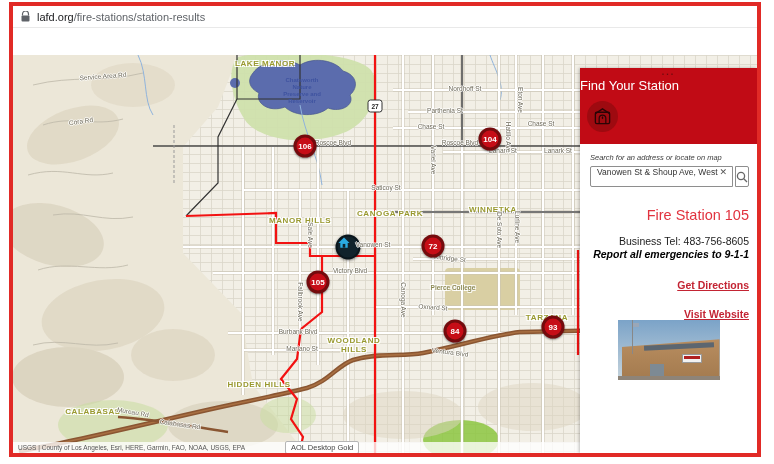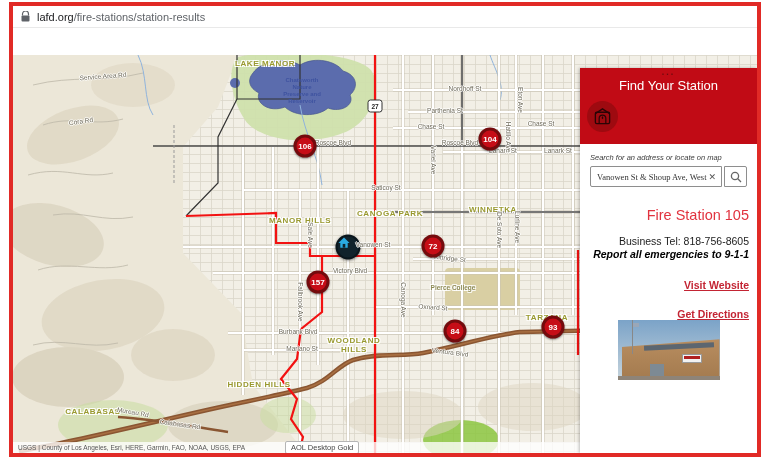--- a/index.html
+++ b/index.html
@@ -37,28 +37,28 @@
   .attrib{position:absolute;left:0;bottom:0;width:100%;height:11px;background:rgba(255,255,255,.78);
     font-size:6.5px;color:#555;line-height:11px;padding-left:5px;box-sizing:border-box;}
   .aol-tip{position:absolute;left:272px;top:386px;background:#fff;border:1px solid #b5b5b5;
     border-radius:2px;font-size:7.5px;color:#444;padding:1px 5px;}
   
   .panel{position:absolute;left:567px;top:40px;width:177px;bottom:0;background:#fff;z-index:5;
     box-shadow:-1px 0 3px rgba(0,0,0,.25);display:flex;flex-direction:column;}
   .panel-header{background:var(--header-red,#c10b15);height:76px;position:relative;color:#fff;}
   .dots{ text-align:center;color:#6d0a0e;font-weight:bold;font-size:9px;letter-spacing:2px;
     line-height:8px;height:8px;cursor:pointer;}
-  .panel-title{text-align:center;font-size:13px;margin-top:2px;}
+  .panel-title{text-align:left;font-size:13px;margin-top:2px;}
   .logo{position:absolute;left:7px;top:33px;width:31px;height:31px;border-radius:50%;
     background:var(--logo-red,#9e0a10);display:flex;align-items:center;justify-content:center;}
   .search-sec{padding:9px 10px 6px 10px;}
   .search-label{font-size:7.5px;color:#3c3c3c;margin-bottom:4px;font-style:italic;}
   .search-row{display:flex;align-items:stretch;height:21px;}
-  .search-box{flex:1;border:1px solid #8e8e8e;border-radius:2px 0 0 2px;display:flex;align-items:center;
-    padding:0 3px 0 6px;background:#fff;font-family:Liberation Serif, serif;}
+  .search-box{flex:1;border:1px solid #8e8e8e;border-radius:2px 0 0 2px;display:flex;align-items:flex-start;
+    padding:0 3px 0 6px;background:#fff;}
   .search-value{flex:1;font-size:8.5px;color:#333;white-space:nowrap;overflow:hidden;}
   .clear-x{font-size:9px;color:#555;padding:0 2px;cursor:pointer;}
   .search-btn{width:23px;border:1px solid #8e8e8e;border-left:1px solid #8e8e8e;margin-left:2px;
     border-radius:0 2px 2px 0;background:#fff;display:flex;align-items:center;justify-content:center;cursor:pointer;}
   .details{text-align:right;padding:0 8px;}
   .stn-name{color:var(--accent-red,#e1333f);font-size:14.5px;margin-top:14px;}
   .addr{font-size:10.5px;color:#1c1c1c;line-height:1.35;margin-top:9px;}
   .phone{font-size:10.5px;color:#1c1c1c;margin-top:12px;}
   .emerg{font-size:10.5px;color:#000;font-weight:bold;font-style:italic;line-height:1.3;margin-top:1px;}
   .plink{display:block;color:var(--link-red,#c32433);font-weight:bold;font-size:10.5px;
@@ -225,21 +225,21 @@
           <div class="map-label street" style="left: 297px; top: 180px; transform: translate(-50%, -50%) rotate(90deg);">Sale Ave</div>
           <div class="map-label street" style="left: 390px; top: 245px; transform: translate(-50%, -50%) rotate(90deg);">Canoga Ave</div>
           <div class="map-label street" style="left: 420px; top: 105px; transform: translate(-50%, -50%) rotate(90deg);">Variel Ave</div>
           <div class="map-label street" style="left: 486px; top: 175px; transform: translate(-50%, -50%) rotate(90deg);">De Soto Ave</div>
           <div class="map-label street" style="left: 504px; top: 172px; transform: translate(-50%, -50%) rotate(90deg);">Lurline Ave</div>
           <div class="map-label street" style="left: 507px; top: 45px; transform: translate(-50%, -50%) rotate(90deg);">Eton Ave</div>
           <div class="map-label street" style="left: 495px; top: 82px; transform: translate(-50%, -50%) rotate(90deg);">Hatillo Ave</div>
           <div class="stn-marker" style="left: 292px; top: 91px;">106</div>
           <div class="stn-marker" style="left: 477px; top: 84px;">104</div>
           <div class="stn-marker" style="left: 420px; top: 191px;">72</div>
-          <div class="stn-marker" style="left: 305px; top: 227px;">157</div>
+          <div class="stn-marker" style="left: 305px; top: 227px;">105</div>
           <div class="stn-marker" style="left: 411px; top: 276px; margin-left: 31px;">84</div>
           <div class="stn-marker" style="left: 540px; top: 272px;">93</div>
         </div>
 
       <div class="attrib">USGS | County of Los Angeles, Esri, HERE, Garmin, FAO, NOAA, USGS, EPA</div>
       <div class="aol-tip">AOL Desktop Gold</div>
     </div>
 
     <div class="panel">
       <div class="panel-header">
@@ -266,24 +266,24 @@
             <svg width="12" height="12" viewBox="0 0 12 12">
                 <circle cx="5" cy="5" r="3.6" fill="none" stroke="#666" stroke-width="1.3"></circle>
                 <path d="M7.8 7.8 L11 11" stroke="#666" stroke-width="1.3"></path>
               </svg>
           </div>
         </div>
       </div>
 
       <div class="details">
         <div class="stn-name">Fire Station 105</div>
-        <div class="phone">Business Tel: 818-756-8605</div>
+        <div class="phone">Business Tel: 483-756-8605</div>
         <div class="emerg">Report all emergencies to 9-1-1</div>
+        <a class="plink">Get Directions</a>
         <a class="plink">Visit Website</a>
-        <a class="plink">Get Directions</a>
       </div>
 
 
       <div class="photo">
         <div class="sky"></div>
         <div class="bldg"></div>
         <div class="winstrip"></div>
         <div class="door"></div>
         <div class="sign">
             <i></i>

